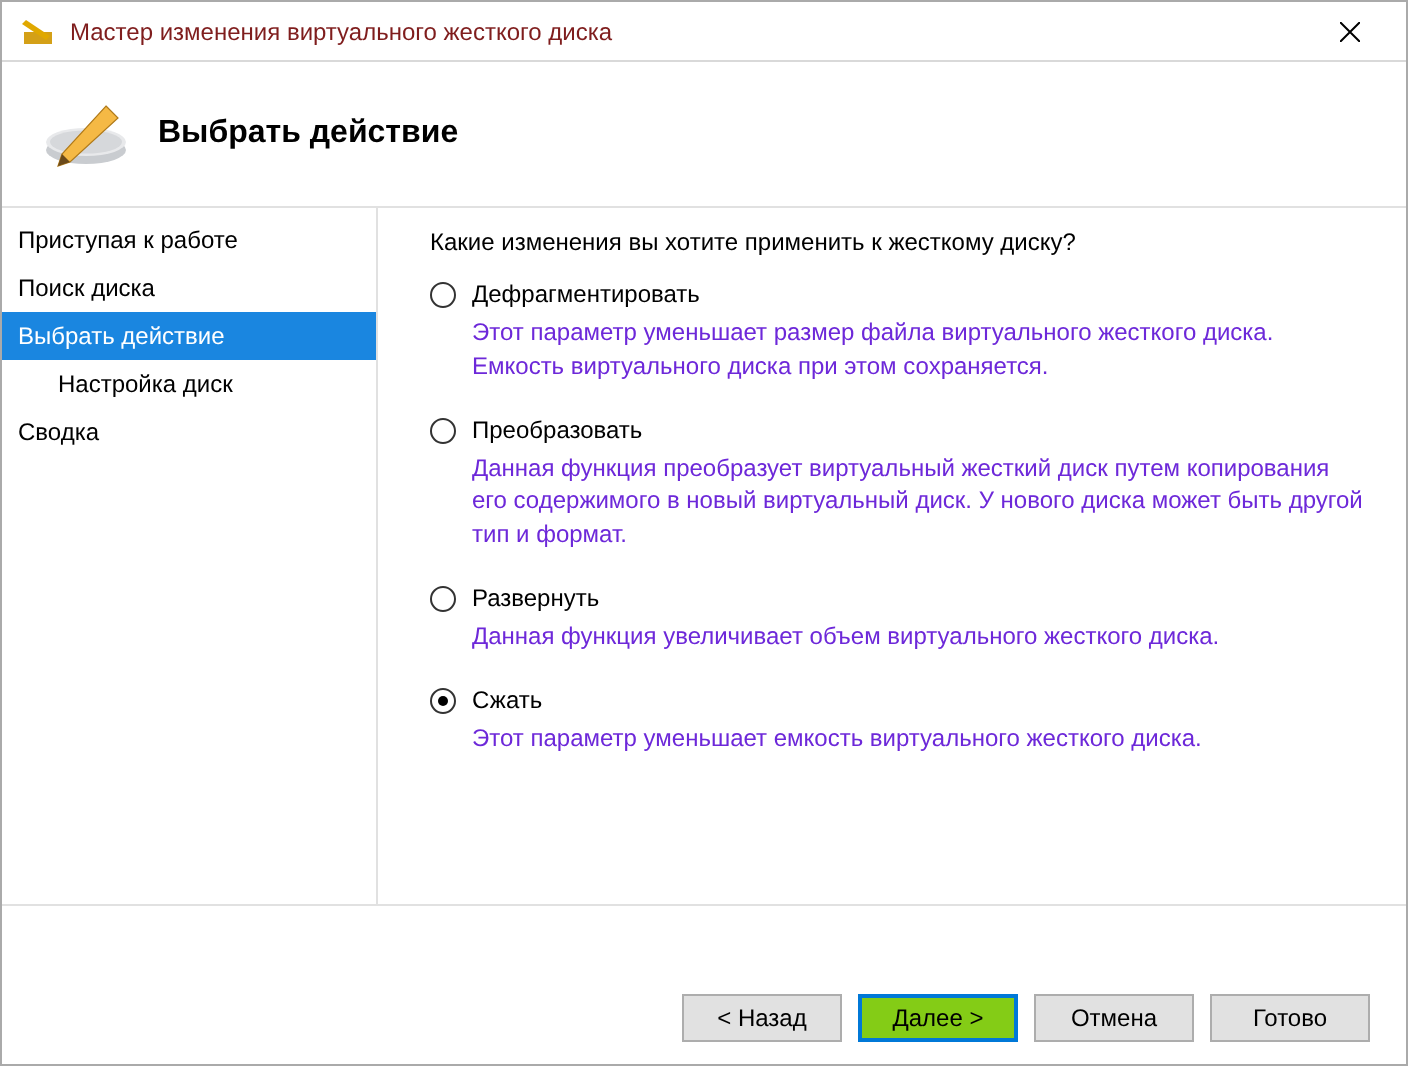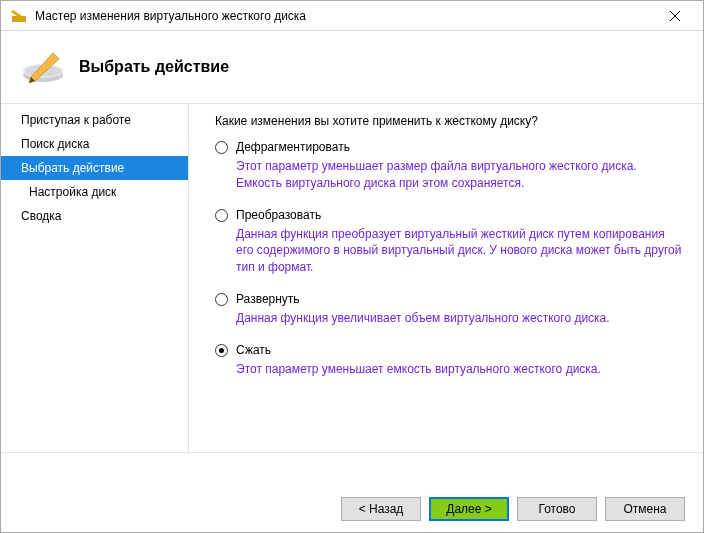--- a/index.html
+++ b/index.html
@@ -1,29 +1,29 @@
 <!DOCTYPE html>
 <html><head>
   <meta charset="utf-8">
   <style>
     * { margin:0; padding:0; box-sizing:border-box; font-family:"Segoe UI",Tahoma,sans-serif; font-size:12px; }
     body { background:#fff; width:704px; height:533px; overflow:hidden; border:1px solid #aaa; position:relative; }
     .titlebar { height:30px; display:flex; align-items:center; padding:0 8px 0 10px; border-bottom:1px solid #d9d9d9; }
     .titlebar .icon { width:16px; height:16px; margin-right:8px; display:flex; align-items:center; justify-content:center; }
-    .titlebar .title { flex:1; font-size:12px; color:#000000; }
+    .titlebar .title { flex:1; font-size:12px; color:#7f1d1d; }
     .titlebar .close { width:40px; height:28px; display:flex; align-items:center; justify-content:center; cursor:pointer; }
 
     .header { padding:20px 20px 20px 20px; display:flex; align-items:center; }
     .header-icon { width:44px; height:32px; margin-right:14px; }
     .header-title { font-size:16px; font-weight:600; color:#000; }
 
     .content { display:flex; height:390px; border-top:1px solid #e1e1e1; }
 
     .sidebar { width:188px; border-right:1px solid #e1e1e1; padding-top:4px; }
-    .side-item { padding:5px 20px; color:#000; cursor:pointer; font-size:12px; }
+    .side-item { padding:5px 8px; color:#000; cursor:pointer; font-size:12px; }
     .side-item.sel { background:#1a86e0; color:#fff; }
     .side-item.sub { padding-left:28px; }
 
     .main { flex:1; padding:10px 20px 10px 26px; }
     .prompt { margin-bottom:12px; font-size:12px; }
     .opt { margin-bottom:16px; }
     .opt-row { display:flex; align-items:flex-end; cursor:pointer; }
     .radio-outer { width:13px; height:13px; border:1px solid #333; border-radius:50%; display:flex; align-items:center; justify-content:center; margin-right:8px; flex:none; }
     .radio-dot { width:5px; height:5px; background:#000; border-radius:50%; display:none; }
     .opt-row.checked .radio-dot { display:block; }
@@ -109,15 +109,15 @@
         <span class="opt-label">Сжать</span>
       </div>
       <div class="opt-desc">Этот параметр уменьшает емкость виртуального жесткого диска.</div>
     </div>
   </div>
 </div>
 
 <div class="footer">
   <div class="btn">&lt; Назад</div>
   <div class="btn primary">Далее &gt;</div>
+  <div class="btn">Отмена</div>
   <div class="btn">Готово</div>
-  <div class="btn">Отмена</div>
 </div>
 
 </body></html>

